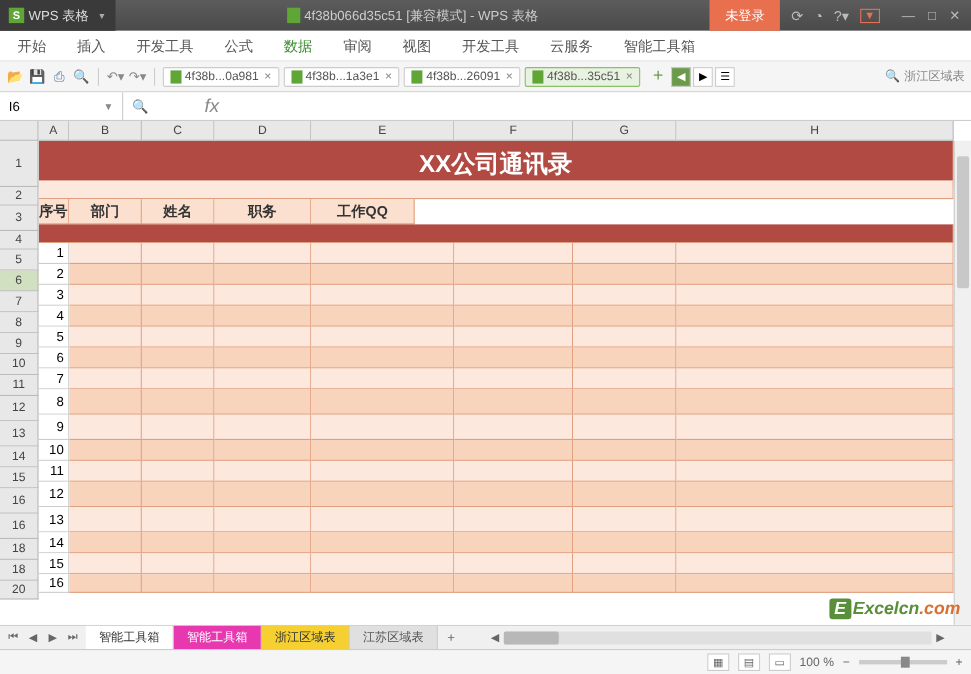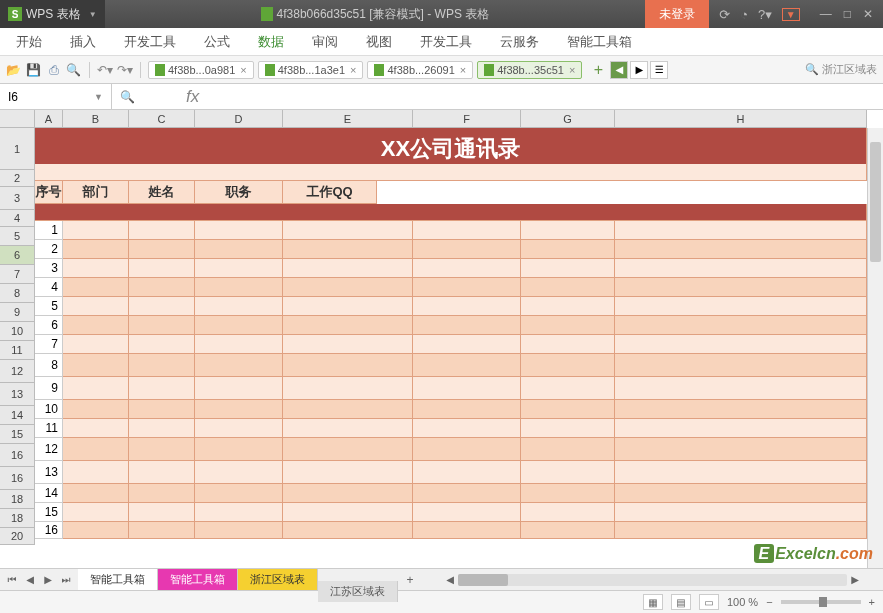--- a/index.html
+++ b/index.html
@@ -65,21 +65,21 @@
 
 
 .sheet-tabs-bar { height: 22px; background: #f0f0f0; border-top: 1px solid #ccc; display: flex; align-items: center; }
 .st-nav { display: flex; padding: 0 4px; gap: 2px; }
 .st-nav-btn { width: 16px; height: 16px; display: flex; align-items: center; justify-content: center; font-size: 10px; color: #666; cursor: pointer; }
 .sheet-tabs { display: flex; height: 100%; }
 .stab { padding: 0 12px; display: flex; align-items: center; border-right: 1px solid #ccc; font-size: 11px; cursor: pointer; height: 100%; }
 .stab.white { background: #fff; color: #333; }
 .stab.magenta { background: #e738b0; color: #fff; }
 .stab.yellow { background: #f5d030; color: #333; }
-.stab.gray { background: #e0e0e0; color: #555; margin-top: 12px; }
+.stab.gray { background: #e0e0e0; color: #555; }
 .stab-add { width: 24px; display: flex; align-items: center; justify-content: center; color: #666; cursor: pointer; }
 .hscroll-area { flex: 1; display: flex; align-items: center; padding: 0 20px; }
 .hscroll-track { flex: 1; height: 12px; background: #e0e0e0; position: relative; border-radius: 2px; }
 .hscroll-thumb { position: absolute; left: 0; width: 50px; top: 0; bottom: 0; background: #b8b8b8; border-radius: 2px; }
 
 
 .statusbar { height: 23px; background: #f5f5f5; border-top: 1px solid #ccc; display: flex; align-items: center; justify-content: flex-end; padding: 0 8px; gap: 8px; font-size: 11px; color: #666; }
 .view-btn { width: 20px; height: 16px; border: 1px solid #ccc; background: #fff; cursor: pointer; display: flex; align-items: center; justify-content: center; font-size: 10px; }
 .zoom-slider { width: 80px; height: 4px; background: #ccc; position: relative; }
 .zoom-handle { position: absolute; left: 38px; top: -3px; width: 8px; height: 10px; background: #888; }

